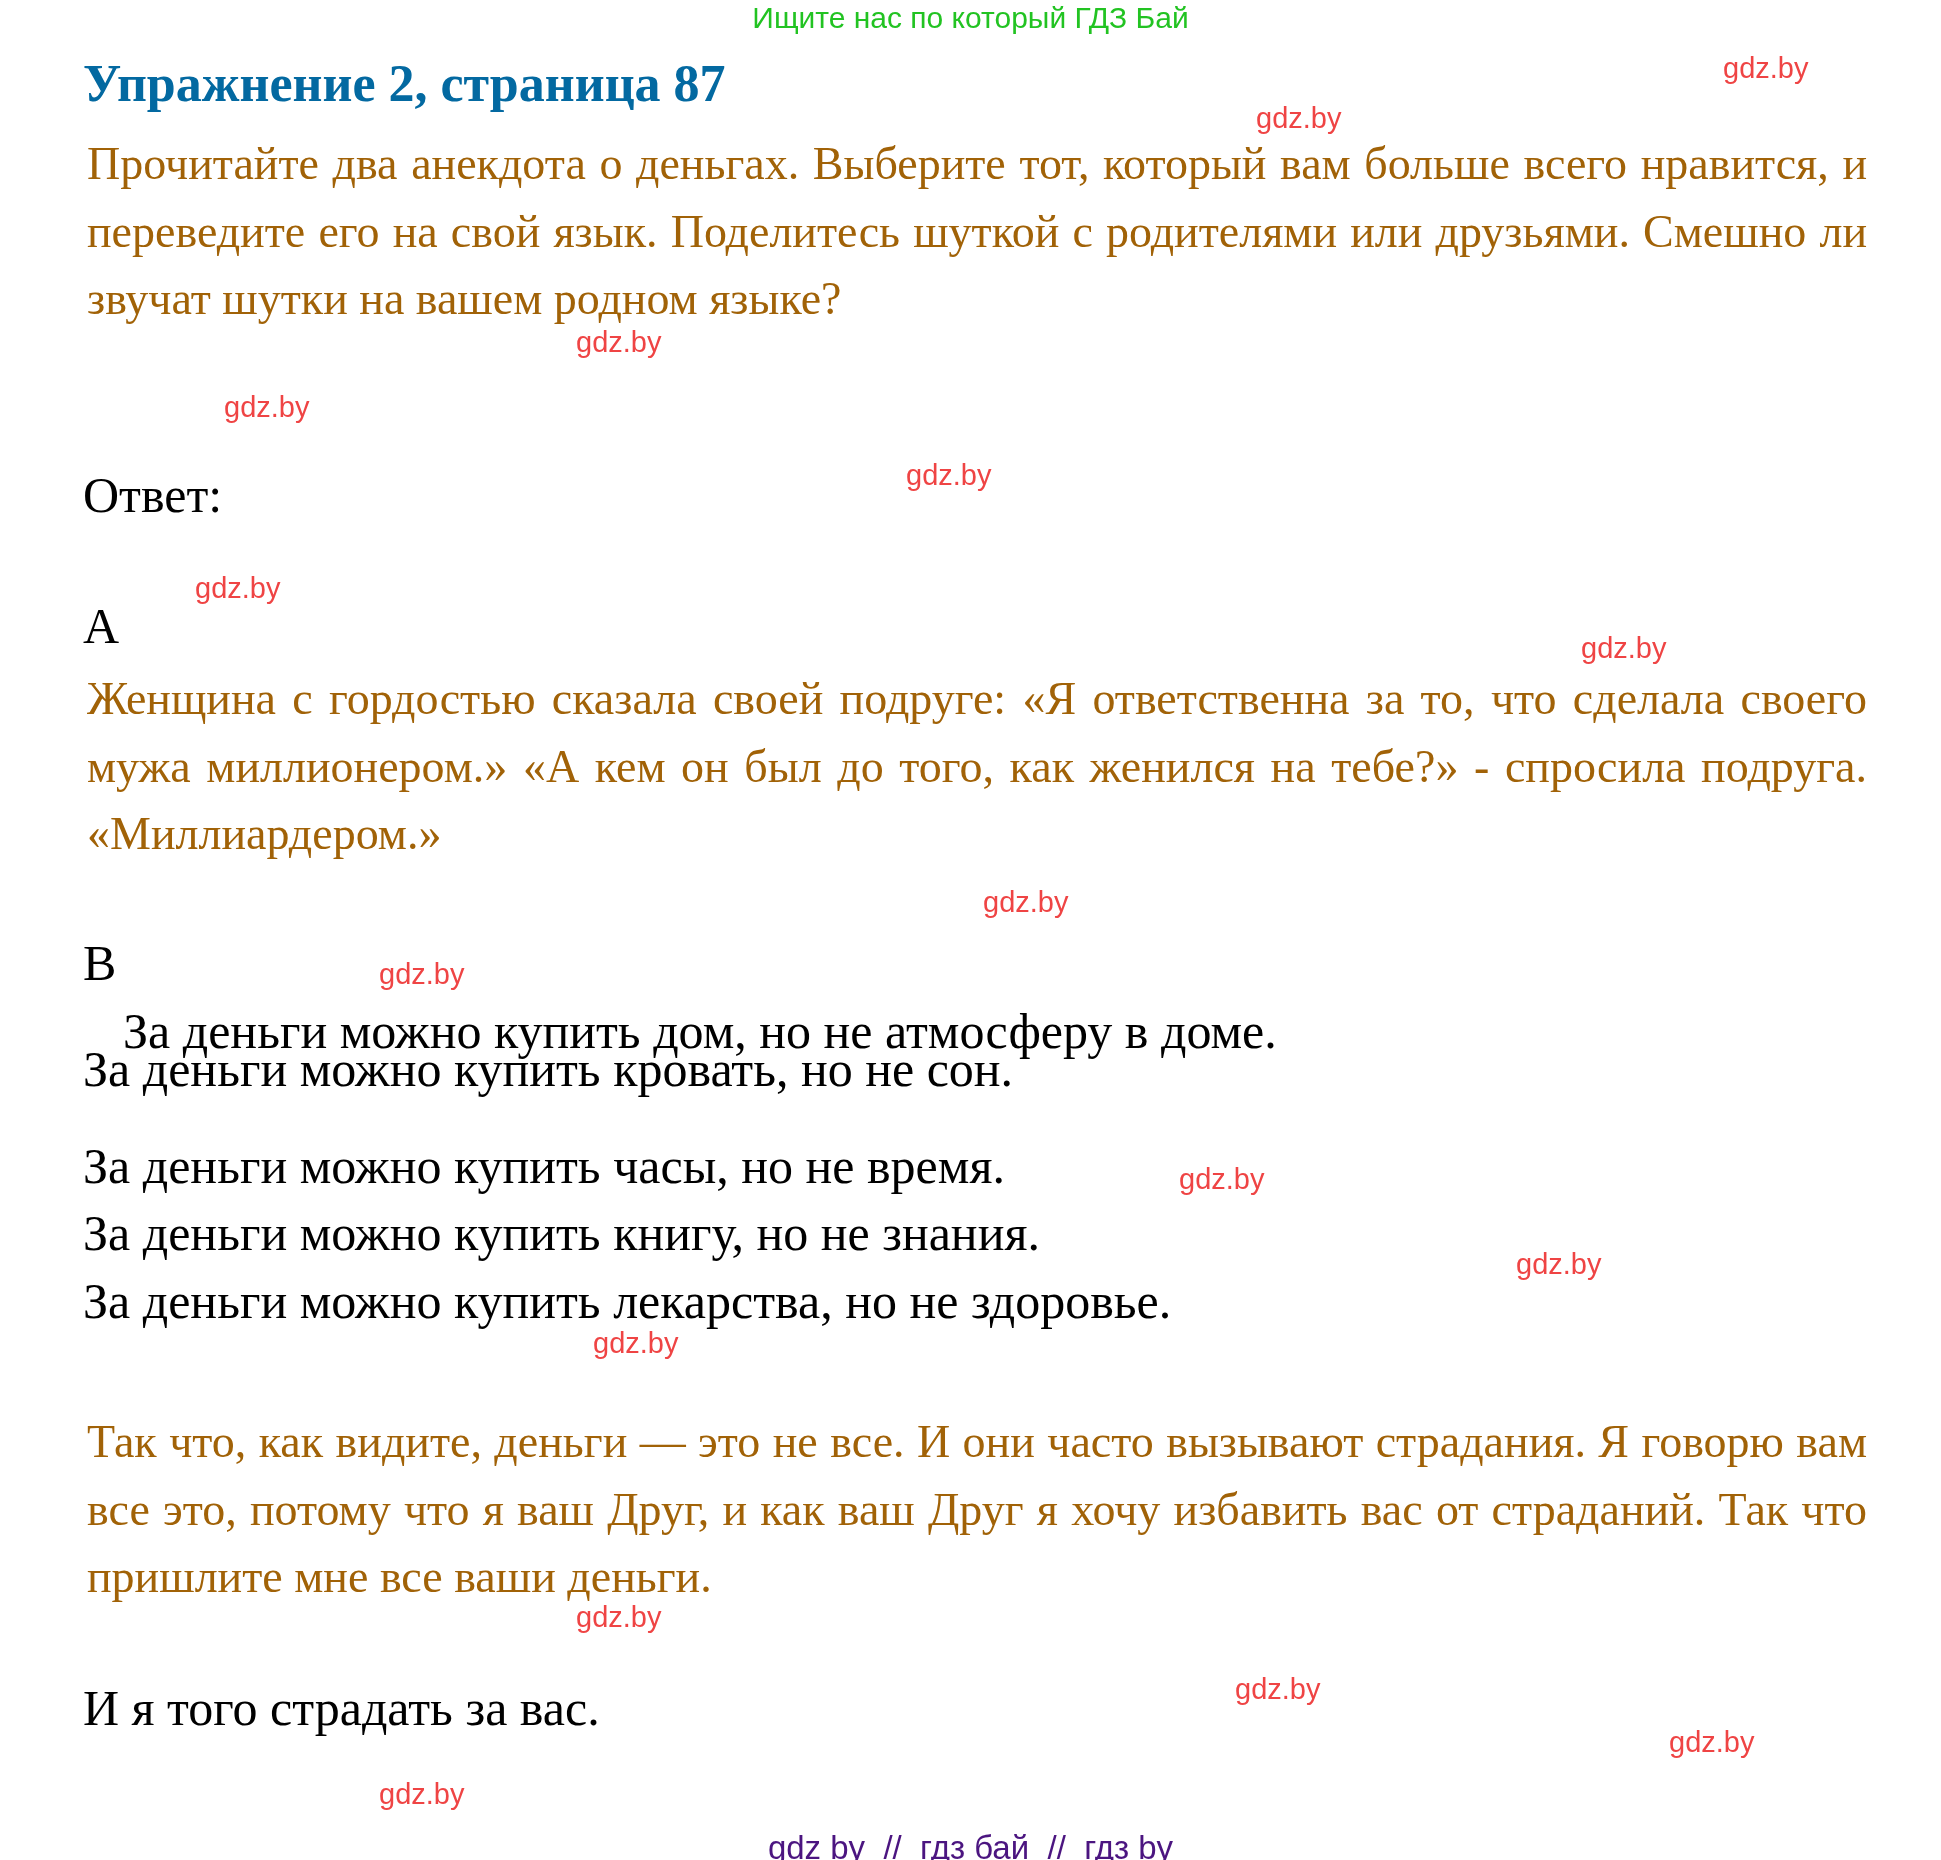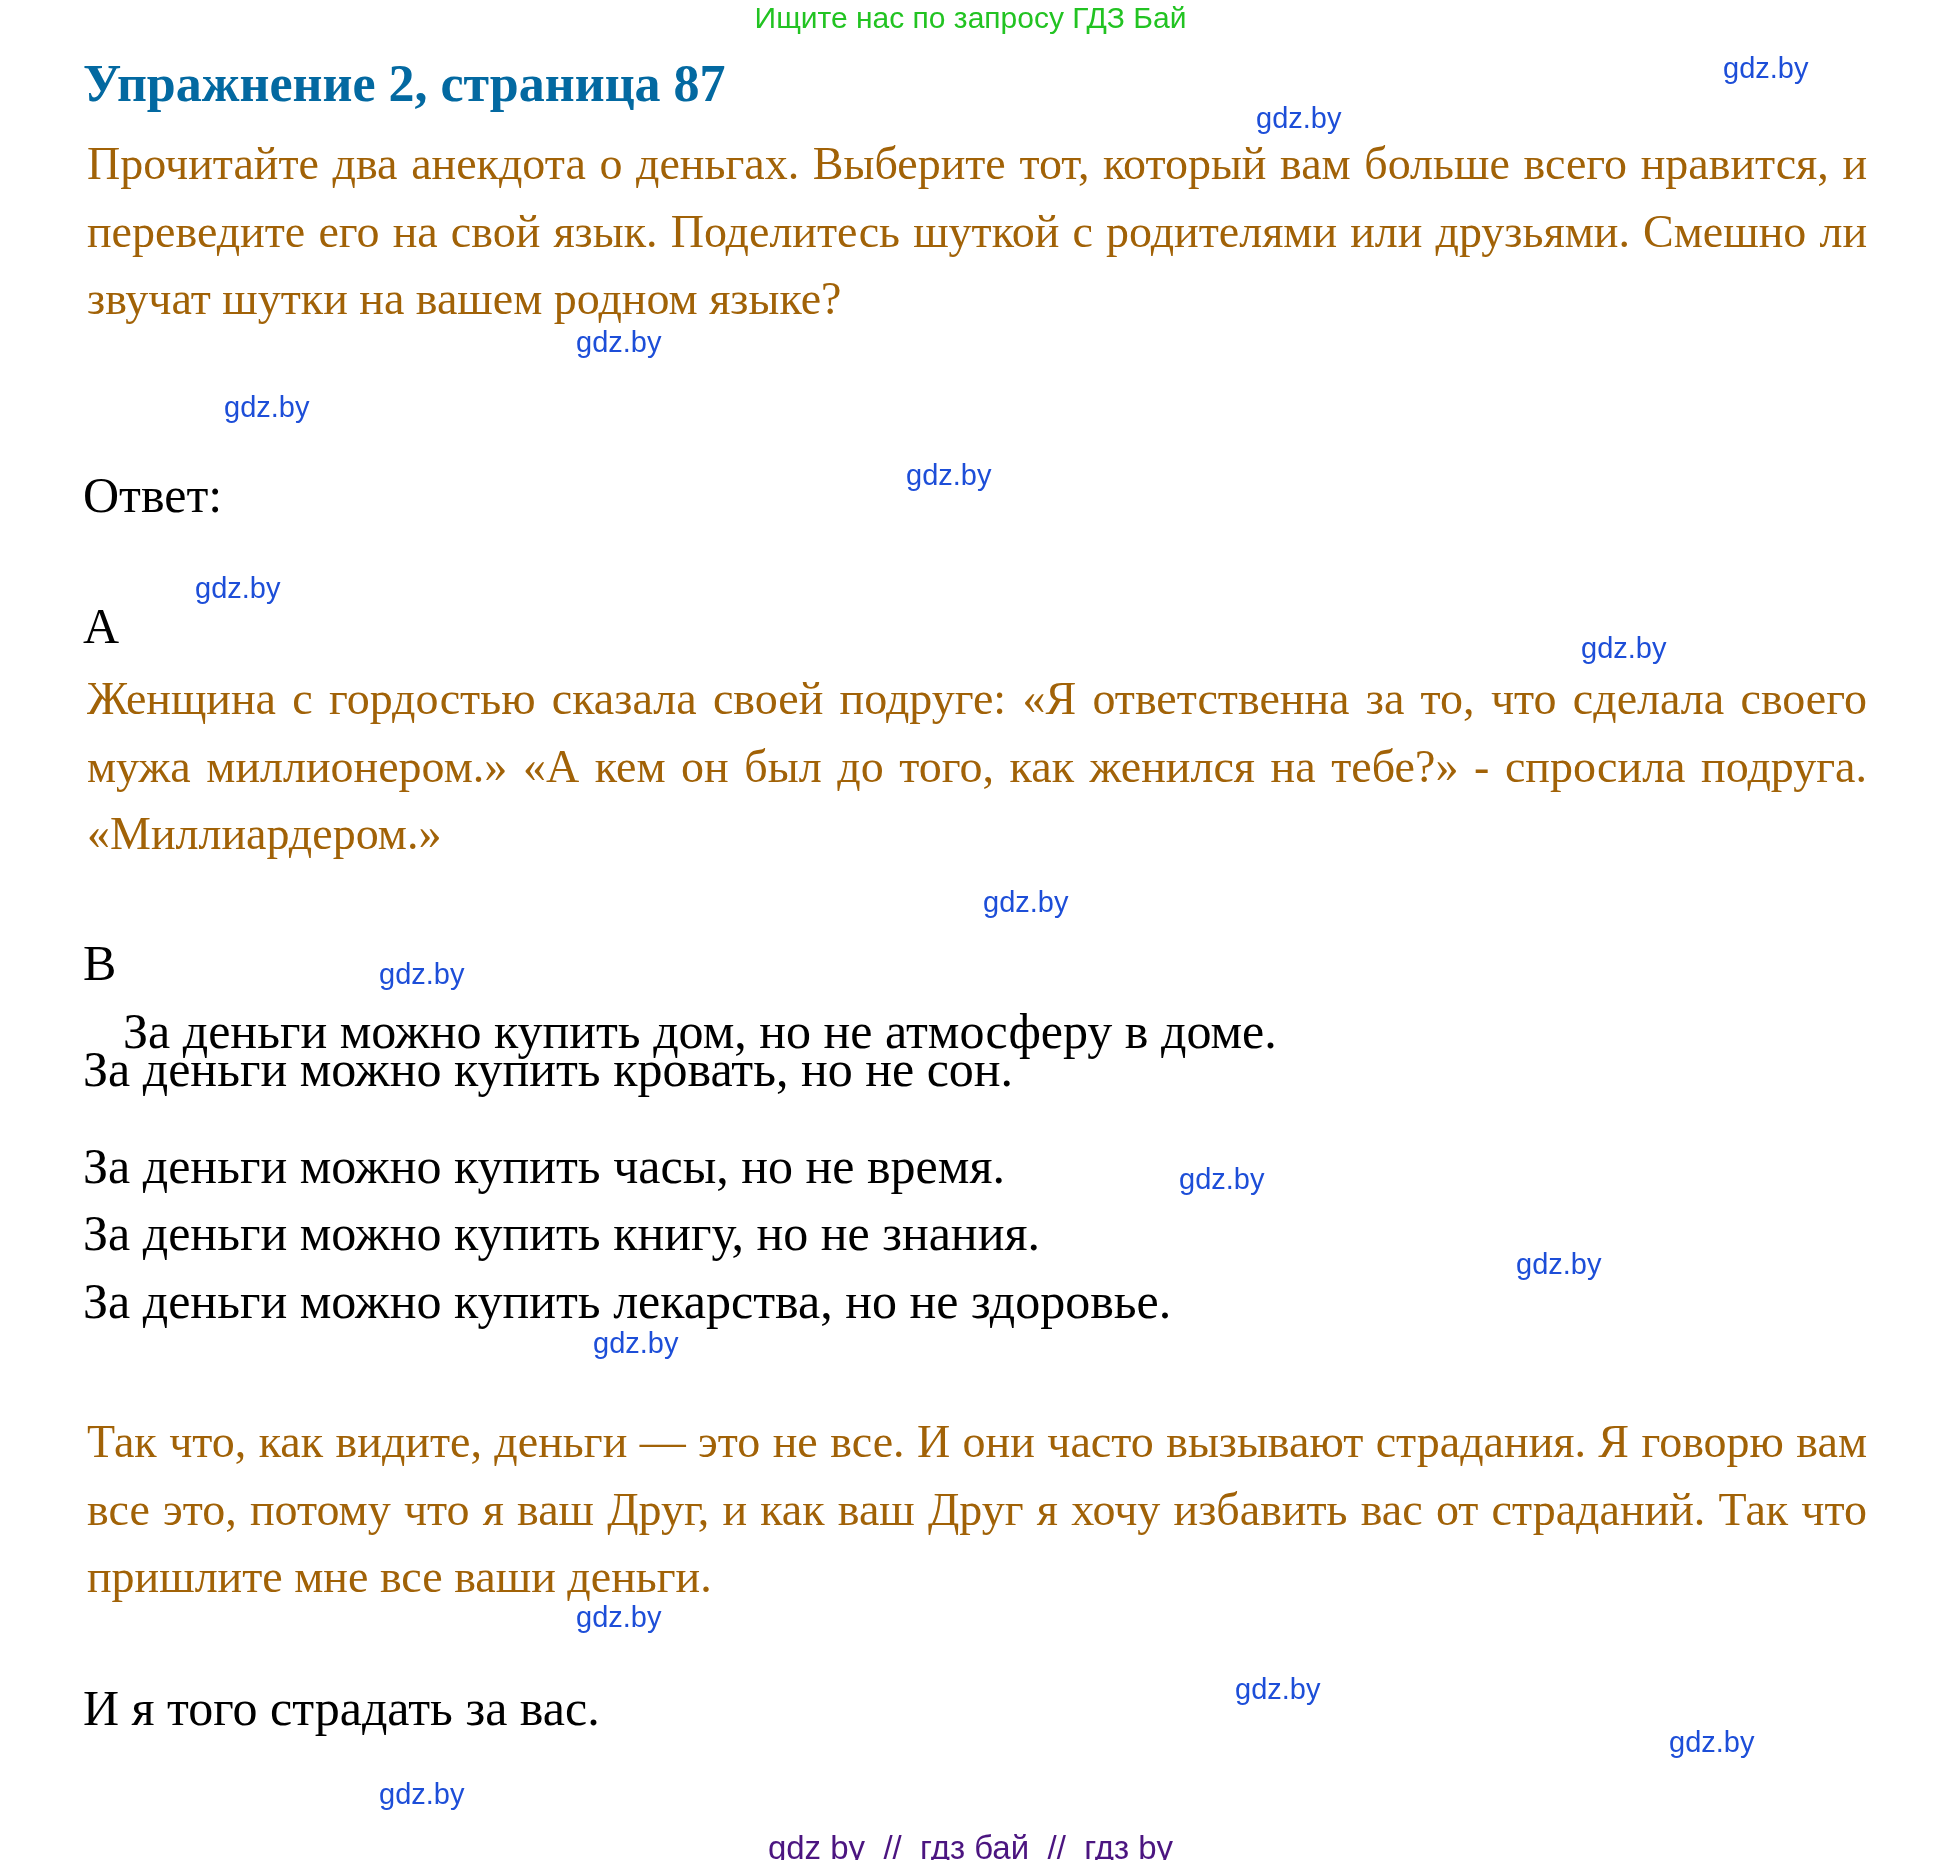--- a/index.html
+++ b/index.html
@@ -19,32 +19,32 @@
     font-family:"Liberation Serif", serif; font-size:46px; line-height:67.5px;
     color:#a16207; text-align:justify; text-align-last:left; margin:4px;
   }
   .line {
     position:absolute; left:83px;
     font-family:"Liberation Serif", serif; font-size:50px; line-height:67.5px;
     color:#000; white-space:nowrap;
   }
   .wm {
     position:absolute; font-family:"Liberation Sans", sans-serif; font-size:29px;
-    line-height:34px; color:#1d4ed8; white-space:nowrap;
+    line-height:34px; color:#ef4444; white-space:nowrap;
   }
   .footer {
     position:absolute; left:0; top:1828px; width:1941px; text-align:center;
     font-family:"Liberation Sans", sans-serif; font-size:33px; line-height:40px;
     color:#4b1580; white-space:pre;
   }
 </style>
 </head>
 <body>
 
-<a class="banner">Ищите нас по запросу ГДЗ Бай</a>
+<a class="banner">Ищите нас по который ГДЗ Бай</a>
 
 <div class="title">Упражнение 2, страница 87</div>
 
 <p class="para" style="top:126px;">Прочитайте два анекдота о деньгах. Выберите тот, который вам больше всего нравится, и переведите его на свой язык. Поделитесь шуткой с родителями или друзьями. Смешно ли звучат шутки на вашем родном языке?</p>
 
 <div class="line" style="top:462px;text-align:center;">Ответ:</div>
 
 <div class="line" style="top:593px;">А</div>
 <p class="para" style="top:661px;">Женщина с гордостью сказала своей подруге: «Я ответственна за то, что сделала своего мужа миллионером.» «А кем он был до того, как женился на тебе?» - спросила подруга. «Миллиардером.»</p>
 

